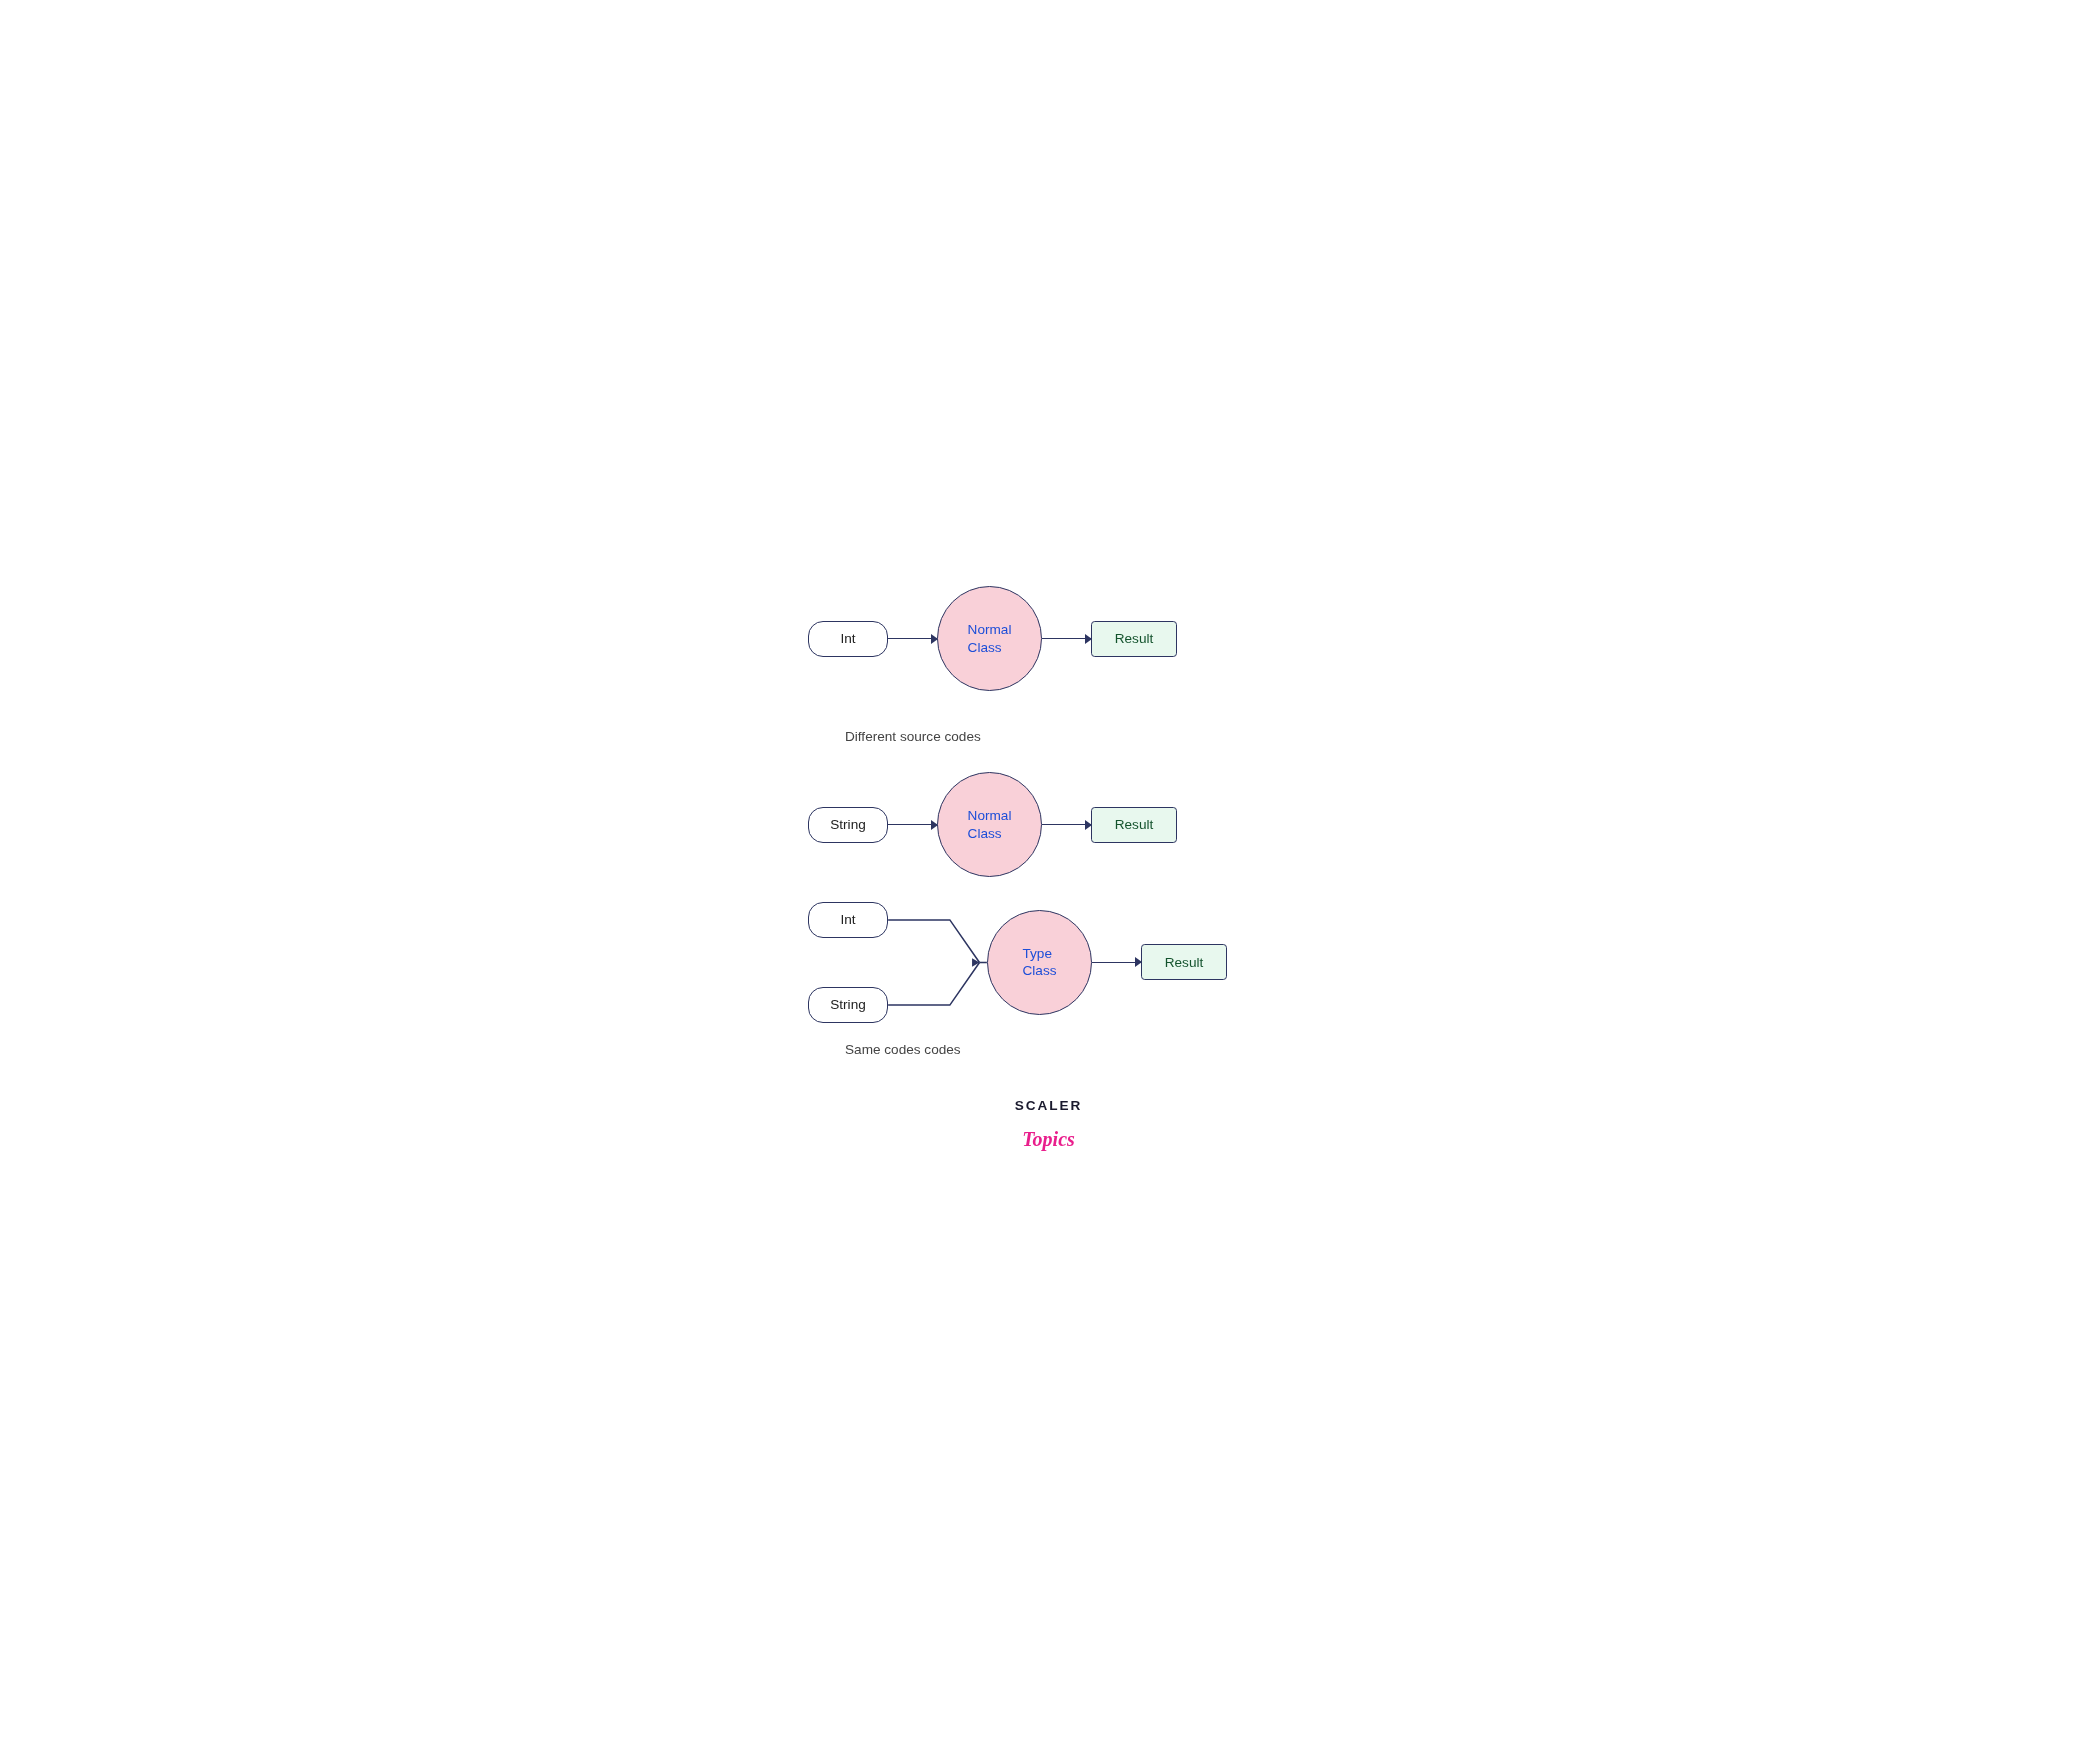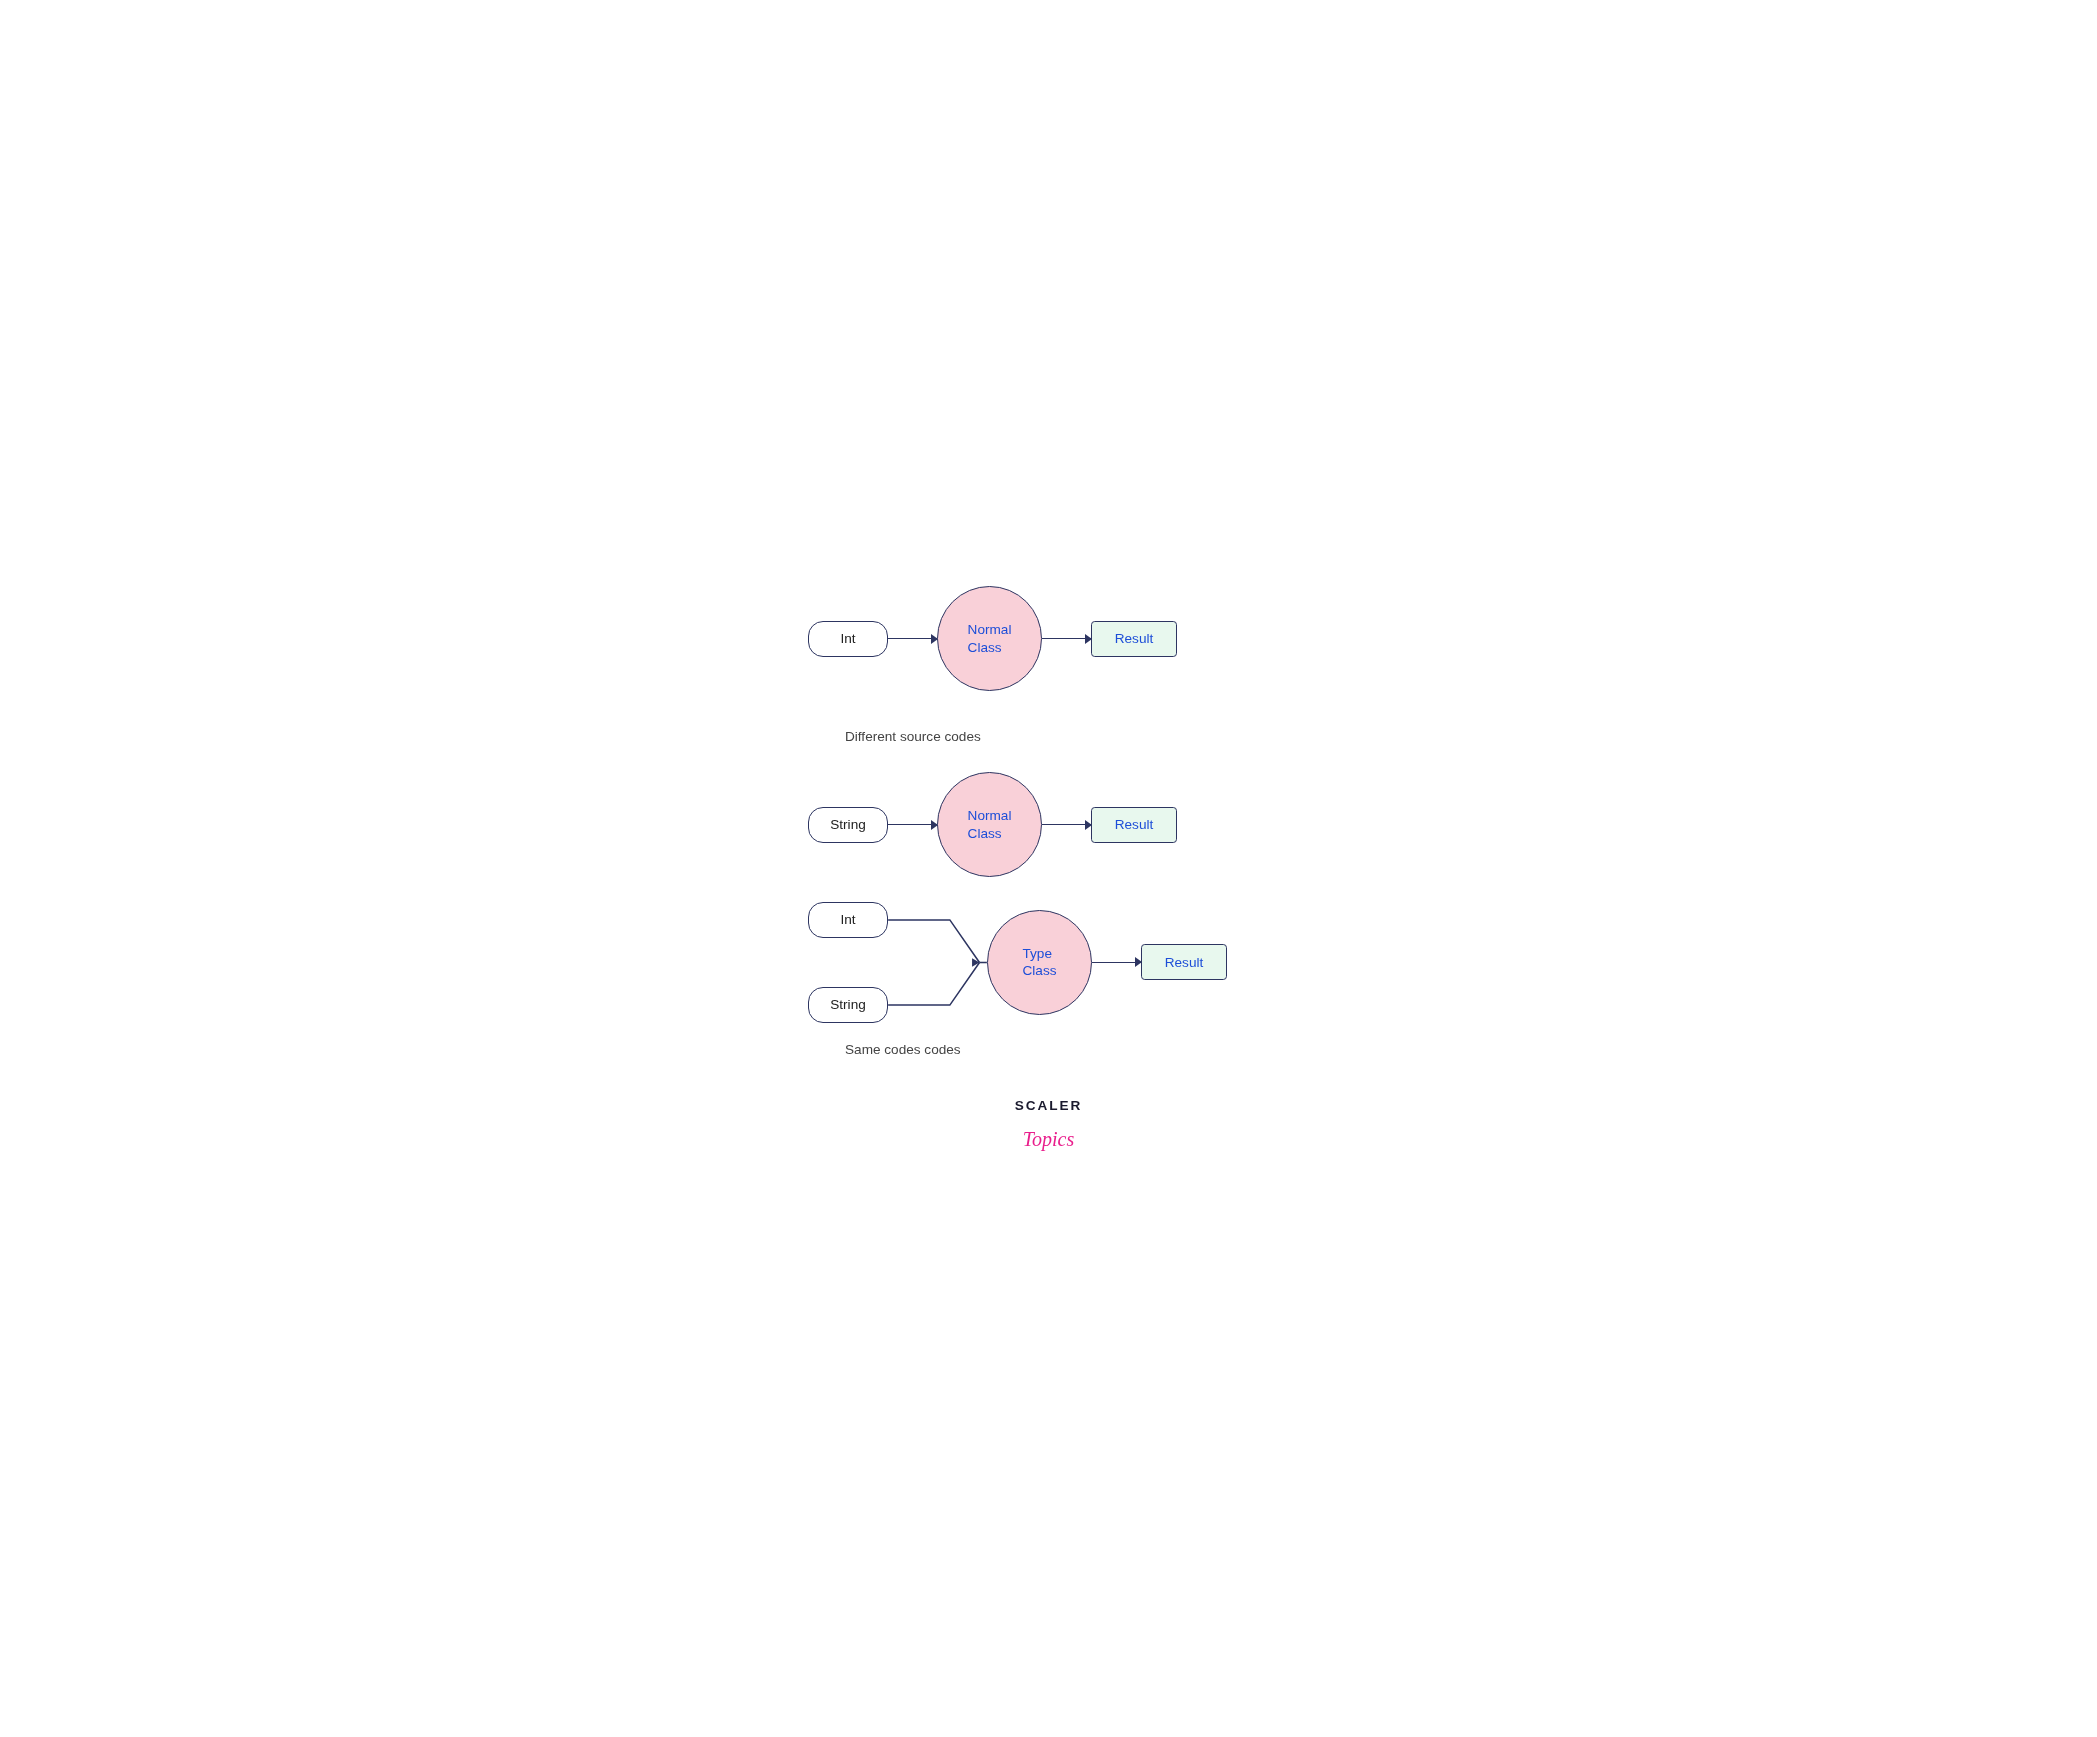--- a/index.html
+++ b/index.html
@@ -78,21 +78,21 @@
       width: 86px;
       height: 36px;
       border: 1.2px solid #2d3561;
       border-radius: 3.7px;
       display: flex;
       align-items: center;
       justify-content: center;
       background: #e8f8ee;
       font-size: 13.6px;
       font-weight: 400;
-      color: #1d4ed8;
+      color: #14532d;
       flex-shrink: 0;
     }
 
     
     .section-label {
       font-size: 13.6px;
       color: #444;
       margin-top: 19px;
       margin-left: 37px;
       margin-bottom: 10px;
@@ -159,21 +159,21 @@
       gap: 15px;
     }
     .logo-scaler {
       font-size: 13.6px;
       font-weight: 900;
       color: #1a1a2e;
       letter-spacing: 1.9px;
     }
     .logo-topics {
       font-size: 20px;
-      font-weight: 400;
+      font-weight: 700;
       color: #e91e8c;
       font-family: 'Georgia', serif;
       font-style: italic;
     }
   </style>
 </head>
 <body>
 
 <div class="main-container">
 

